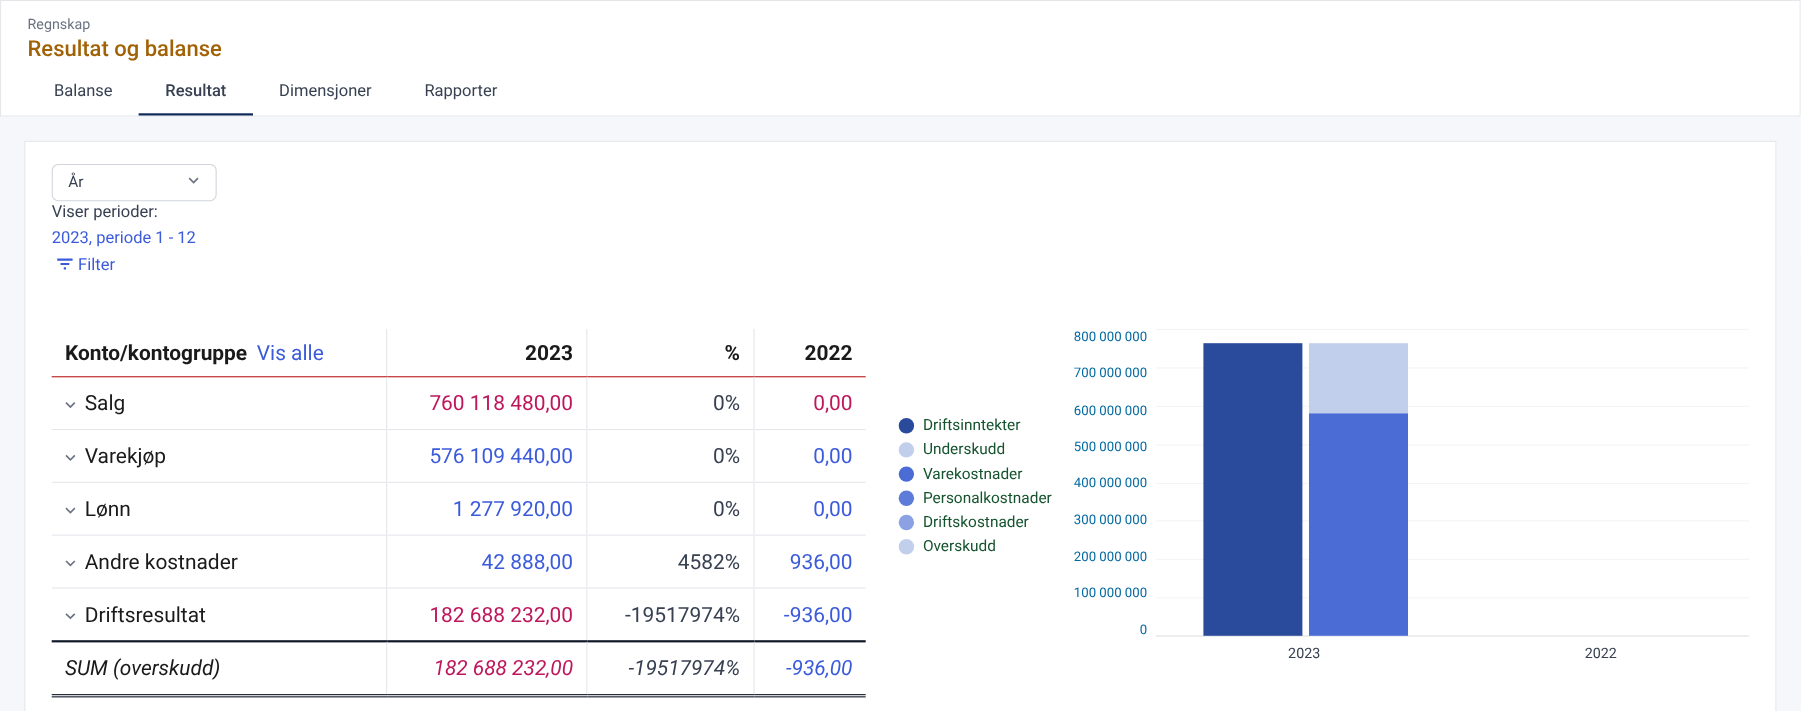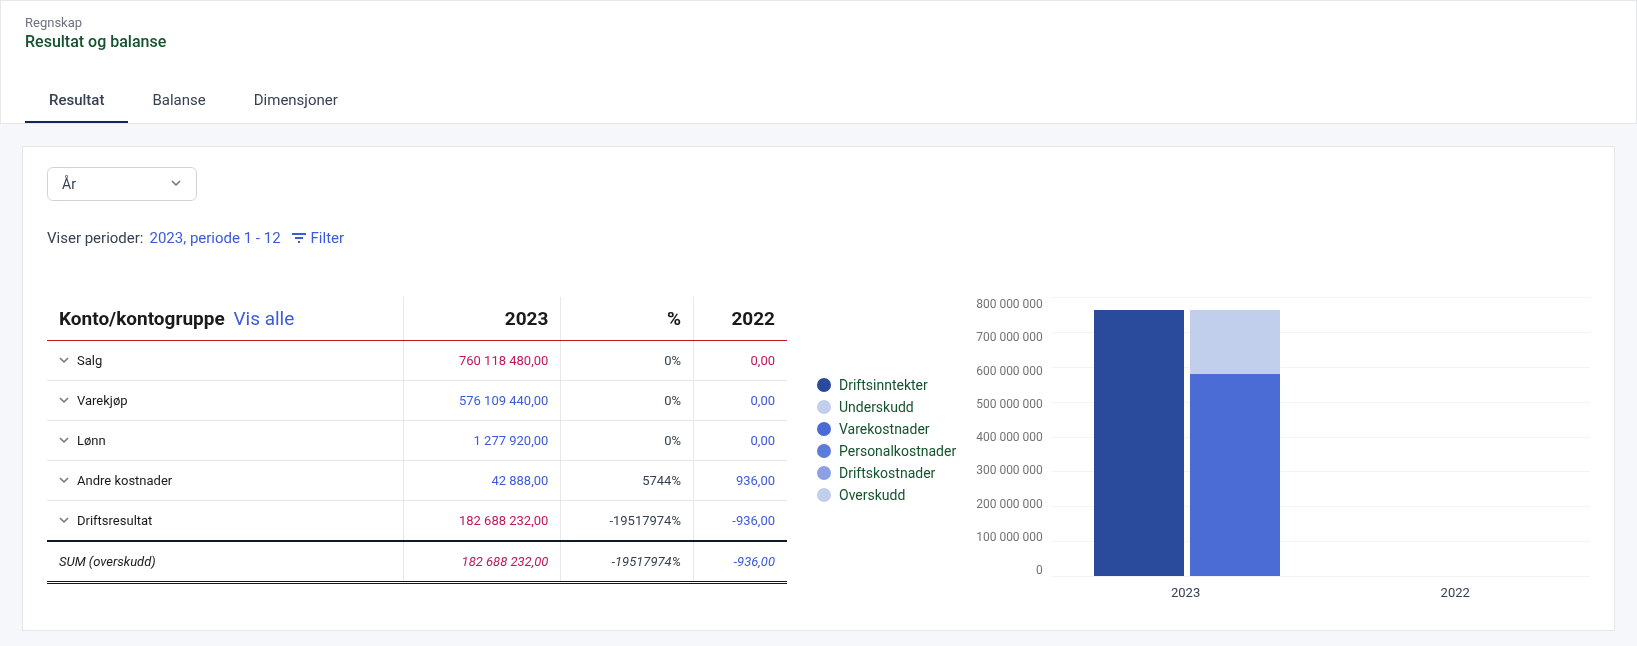--- a/index.html
+++ b/index.html
@@ -1,78 +1,79 @@
 <!DOCTYPE html>
 <html><head>
 <meta charset="utf-8">
 <style>
 * { box-sizing: border-box; margin: 0; padding: 0; }
 body { font-family: -apple-system, BlinkMacSystemFont, "Segoe UI", Roboto, Arial, sans-serif; background: #f5f7fa; color: #1a1a1a; font-size: 14px; }
 
 .page-header { background: #fff; border: 1px solid #e5e7eb; padding: 14px 16px 0 24px; }
 .breadcrumb { font-size: 13px; color: #6b7280; }
-.page-title { font-size: 16px; font-weight: 500; color: #14532d; margin-top: 2px; margin-bottom: 28px; }
+.page-title { font-size: 20px; font-weight: 500; color: #a16207; margin-top: 2px; margin-bottom: 5px; }
 
 .tabs { display: flex; gap: 0; }
 .tab { padding: 12px 24px; cursor: pointer; color: #374151; font-size: 15px; border-bottom: 2px solid transparent; }
 .tab.active { border-bottom: 2px solid #0f2859; font-weight: 500; }
 
 .content-card { background: #fff; border: 1px solid #e5e7eb; margin: 22px; padding: 20px 24px 30px 24px; }
 
 .period-select { display: inline-flex; align-items: center; justify-content: space-between; border: 1px solid #d1d5db; border-radius: 6px; padding: 8px 14px; width: 150px; cursor: pointer; color: #374151; font-size: 14px; }
 
-.period-row { margin-top: 28px; display: flex; gap: 6px; font-size: 15px; color: #374151; }
+.period-row { display: flex; gap: 6px; font-size: 15px; color: #374151; flex-direction: column; }
 .period-link { color: #3b5bdb; }
 .filter-link { display: inline-flex; align-items: center; gap: 4px; color: #3b5bdb; margin-left: 4px; }
 
 .main-row { display: flex; gap: 30px; margin-top: 50px; align-items: flex-start; }
 .table-wrap { flex: 0 0 740px; }
 .chart-wrap { flex: 1; display: flex; gap: 20px; align-items: flex-start; }
 
 table.result { width: 100%; border-collapse: collapse; }
 table.result th { text-align: right; font-weight: 700; padding: 10px 12px; border-bottom: 1px solid #b91c1c; font-size: 19px; }
 table.result th:first-child { text-align: left; }
 table.result th.col-2023, table.result th.col-pct, table.result th.col-2022 { border-left: 1px solid #e5e7eb; }
-table.result td { padding: 12px 12px; border-bottom: 1px solid #e5e7eb; text-align: right; font-size: 13px; }
+table.result td { padding: 12px 12px; border-bottom: 1px solid #e5e7eb; text-align: right; font-size: 19px; }
 table.result td:first-child { text-align: left; }
 table.result td.col-2023, table.result td.col-pct, table.result td.col-2022 { border-left: 1px solid #e5e7eb; }
 .row-name { display: inline-flex; align-items: center; gap: 8px; }
 .chev { display:inline-block; transform: rotate(0deg); }
 .link-blue { color: #3b5bdb; }
 .val-red { color: #be185d; }
 .val-blue { color: #3b5bdb; }
 .val-dark { color: #374151; }
 table.result tr.sum-top td { border-top: 2px solid #111827; font-style: italic; }
 table.result tr.sum-row td { border-bottom: 3px double #111827; }
 
 .legend { padding-top: 80px; font-size: 14px; color: #14532d; }
 .legend-item { display: flex; align-items: center; gap: 8px; margin-bottom: 6px; white-space: nowrap; }
 .legend-dot { width: 14px; height: 14px; border-radius: 50%; display: inline-block; }
 
 .chart-area { flex: 1; display: flex; }
-.y-axis { display: flex; flex-direction: column; justify-content: space-between; height: 280px; text-align: right; font-size: 12px; color: #737373; padding-right: 8px; }
+.y-axis { display: flex; flex-direction: column; justify-content: space-between; height: 280px; text-align: right; font-size: 12px; color: #0369a1; padding-right: 8px; }
 .plot-col { flex: 1; }
 .plot { position: relative; height: 280px; border-bottom: 1px solid #9ca3af; }
 .gridline { position: absolute; left: 0; right: 0; border-top: 1px solid #f3f4f6; }
 .bar-group { position: absolute; bottom: 0; display: flex; gap: 6px; align-items: flex-end; }
 .bar { width: 90px; position: relative; }
 .bar-seg { width: 100%; }
 .x-labels { display: flex; margin-top: 8px; font-size: 13px; color: #374151; }
 .x-label { flex:1; text-align: center; }
 </style>
 </head>
 <body>
 
 <div class="page-header">
   <div class="breadcrumb">Regnskap</div>
   <div class="page-title">Resultat og balanse</div>
   <div class="tabs" id="tabs">
+      <div class="tab">Balanse</div>
       <div class="tab active">Resultat</div>
-      <div class="tab">Balanse</div>
       <div class="tab">Dimensjoner</div>
+      <div class="tab">Rapporter</div>
     </div>
 </div>
 
 <div class="content-card">
   <div class="period-select">
     <span>År</span>
     <span>
       <svg width="12" height="12" viewBox="0 0 12 12">
           <path d="M2 4 L6 8 L10 4" stroke="#6b7280" stroke-width="1.5" fill="none"></path>
         </svg>
@@ -141,21 +142,21 @@
               <td class="col-2022 val-blue">0,00</td>
             </tr>
             <tr>
               <td><span class="row-name">
                   <span class="chev"><svg width="10" height="10" viewBox="0 0 10 10">
                       <path d="M1 3 L5 7 L9 3" stroke="#6b7280" stroke-width="1.5" fill="none"></path>
                     </svg></span>
                   <span>Andre kostnader</span>
                 </span></td>
               <td class="col-2023 val-blue">42 888,00</td>
-              <td class="col-pct val-dark">5744%</td>
+              <td class="col-pct val-dark">4582%</td>
               <td class="col-2022 val-blue">936,00</td>
             </tr>
             <tr>
               <td><span class="row-name">
                   <span class="chev"><svg width="10" height="10" viewBox="0 0 10 10">
                       <path d="M1 3 L5 7 L9 3" stroke="#6b7280" stroke-width="1.5" fill="none"></path>
                     </svg></span>
                   <span>Driftsresultat</span>
                 </span></td>
               <td class="col-2023 val-red">182 688 232,00</td>

